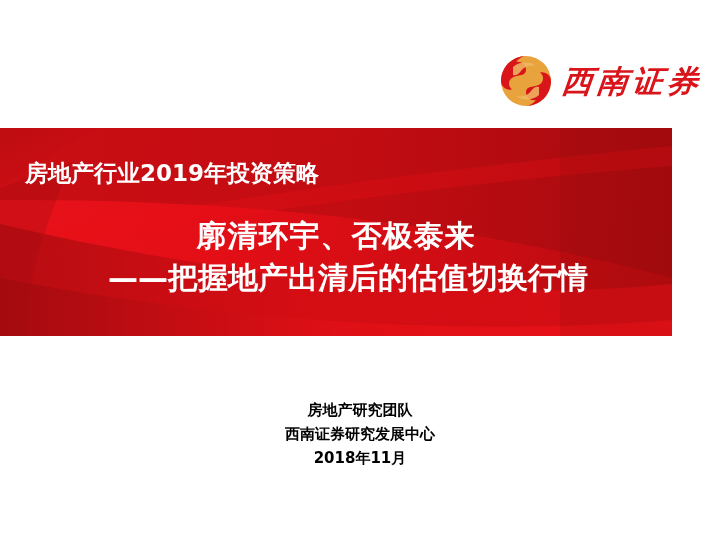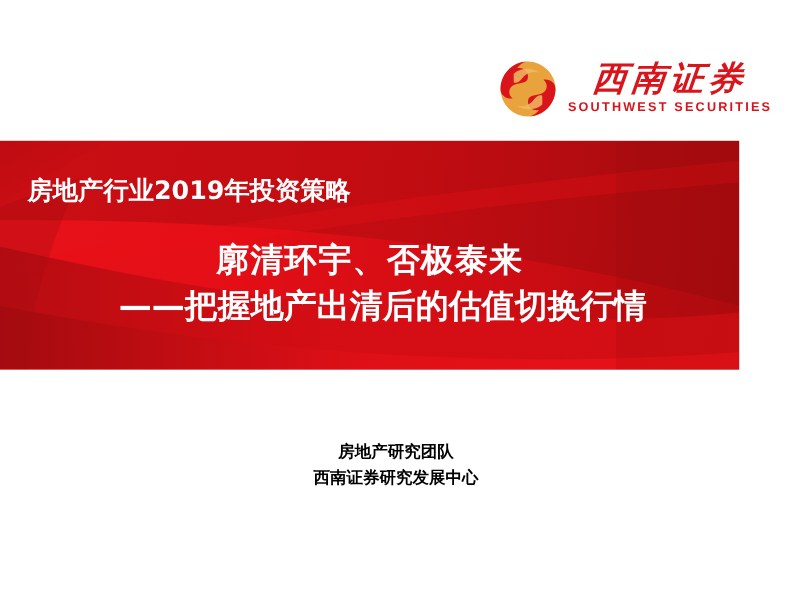--- a/index.html
+++ b/index.html
@@ -154,21 +154,20 @@
       <svg width="52" height="52" viewBox="0 0 52 52" aria-hidden="true">
         <circle cx="26" cy="26" r="25" fill="#e8a33d"></circle>
         <path d="M26 1 C 12.2 1 1 12.2 1 26 C 1 31.5 6 35.5 12 34.5 C 7.5 31 8 24.5 13.5 22 C 19 19.5 26 21.5 26 14.5 C 26 9 21 6 16 7 C 19 3.5 22.5 1 26 1 Z" fill="#d9141a"></path>
         <path d="M26 51 C 39.8 51 51 39.8 51 26 C 51 20.5 46 16.5 40 17.5 C 44.5 21 44 27.5 38.5 30 C 33 32.5 26 30.5 26 37.5 C 26 43 31 46 36 45 C 33 48.5 29.5 51 26 51 Z" fill="#d9141a"></path>
         <path d="M13 12 C 19 6.5 30 6 36 11 C 30.5 9.5 24 11.5 21 16 C 18.5 19.5 15.5 21 13 20 Z" fill="#f0bb63" opacity="0.85"></path>
         <path d="M39 40 C 33 45.5 22 46 16 41 C 21.5 42.5 28 40.5 31 36 C 33.5 32.5 36.5 31 39 32 Z" fill="#f0bb63" opacity="0.85"></path>
       </svg>
     </div>
     <div class="logo-words">
       <div class="logo-cn">西南证券</div>
-      <div class="logo-en">SOUTHWEST SECURITIES</div>
     </div>
   </div>
 
   <div class="banner">
     <svg class="deco" viewBox="0 0 672 208" preserveAspectRatio="none">
       <defs>
         <linearGradient id="gTop" x1="0" y1="0" x2="1" y2="0">
           <stop offset="0%" stop-color="#c00d12"></stop>
           <stop offset="55%" stop-color="#b90c11"></stop>
           <stop offset="100%" stop-color="#a00a0e"></stop>
@@ -207,15 +206,16 @@
 
   <div class="banner-text">
     <div class="kicker">房地产行业2019年投资策略</div>
     <div class="headline">廓清环宇、否极泰来</div>
     <div class="subheadline">——把握地产出清后的估值切换行情</div>
   </div>
 
   <div class="credits">
     <div>房地产研究团队</div>
     <div>西南证券研究发展中心</div>
+    <div>2018年11月</div>
   </div>
 
 </div>
 
 </body></html>

